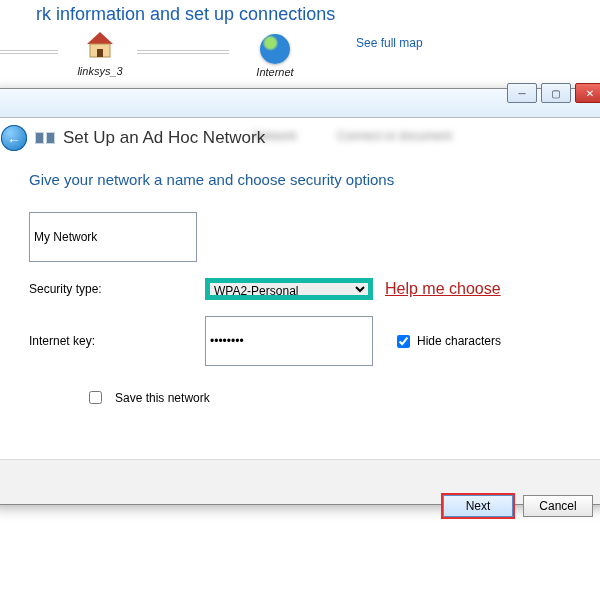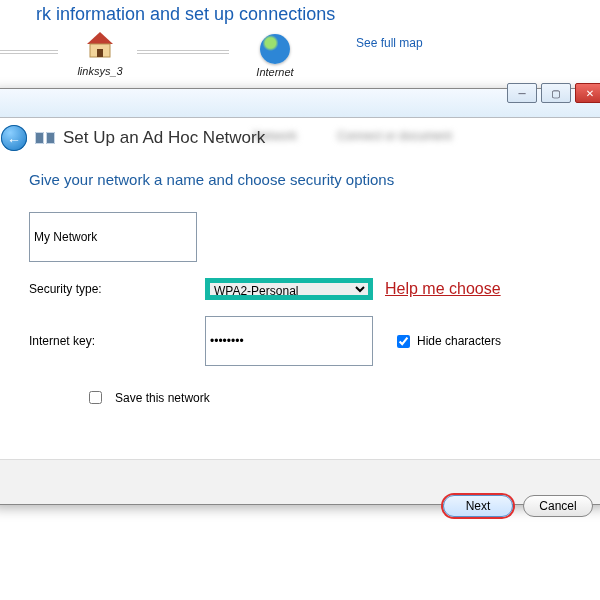--- a/index.html
+++ b/index.html
@@ -32,21 +32,21 @@
   .content { position:absolute; top:68px; left:0; right:0; bottom:44px; padding:14px 30px 0 36px; }
   .main-heading { color:#1e5da0; font-size:15px; margin-bottom:24px; }
   .row { display:flex; align-items:center; margin-bottom:16px; }
   .row label { width:176px; }
   .row input[type=text],.row input[type=password] { width:158px; height:20px; border:1px solid #8a9aab; padding:14px 4px; font:inherit; }
   .row select { width:168px; height:22px; border:5px solid #14b8a6; font:inherit; }
   .link { color:#b91c1c; text-decoration:underline; margin-left:12px; cursor:pointer; font-size:16px; }
   .hide-chars { margin-left:20px; display:flex; align-items:center; gap:4px; }
   .save-row { margin:22px 0 0 56px; display:flex; align-items:center; gap:10px; }
   .footer { position:absolute; left:0; right:0; bottom:0; height:44px; border-top:1px solid #dcdcdc; background:#f2f2f2; display:flex; justify-content:flex-end; align-items:center; padding-right:14px; gap:10px; }
-  .btn { min-width:70px; height:22px; border:1px solid #888; border-radius:11px; background:linear-gradient(#fefefe,#e6e6e6); font:inherit; cursor:pointer;margin-top:47px; }
+  .btn { min-width:70px; height:22px; border:1px solid #888; border-radius:0; background:linear-gradient(#fefefe,#e6e6e6); font:inherit; cursor:pointer;margin-top:47px; }
   .btn.next { box-shadow:0 0 0 2px #e03030; background:linear-gradient(#eaf4ff,#c9e2ff); border-color:#5a8fca; }
   input[type=checkbox]{ width:13px; height:13px; }
 </style>
 </head>
 <body>
 <div class="canvas">
 
   <div class="bg-heading">rk information and set up connections</div>
 
   <div class="map-row">

